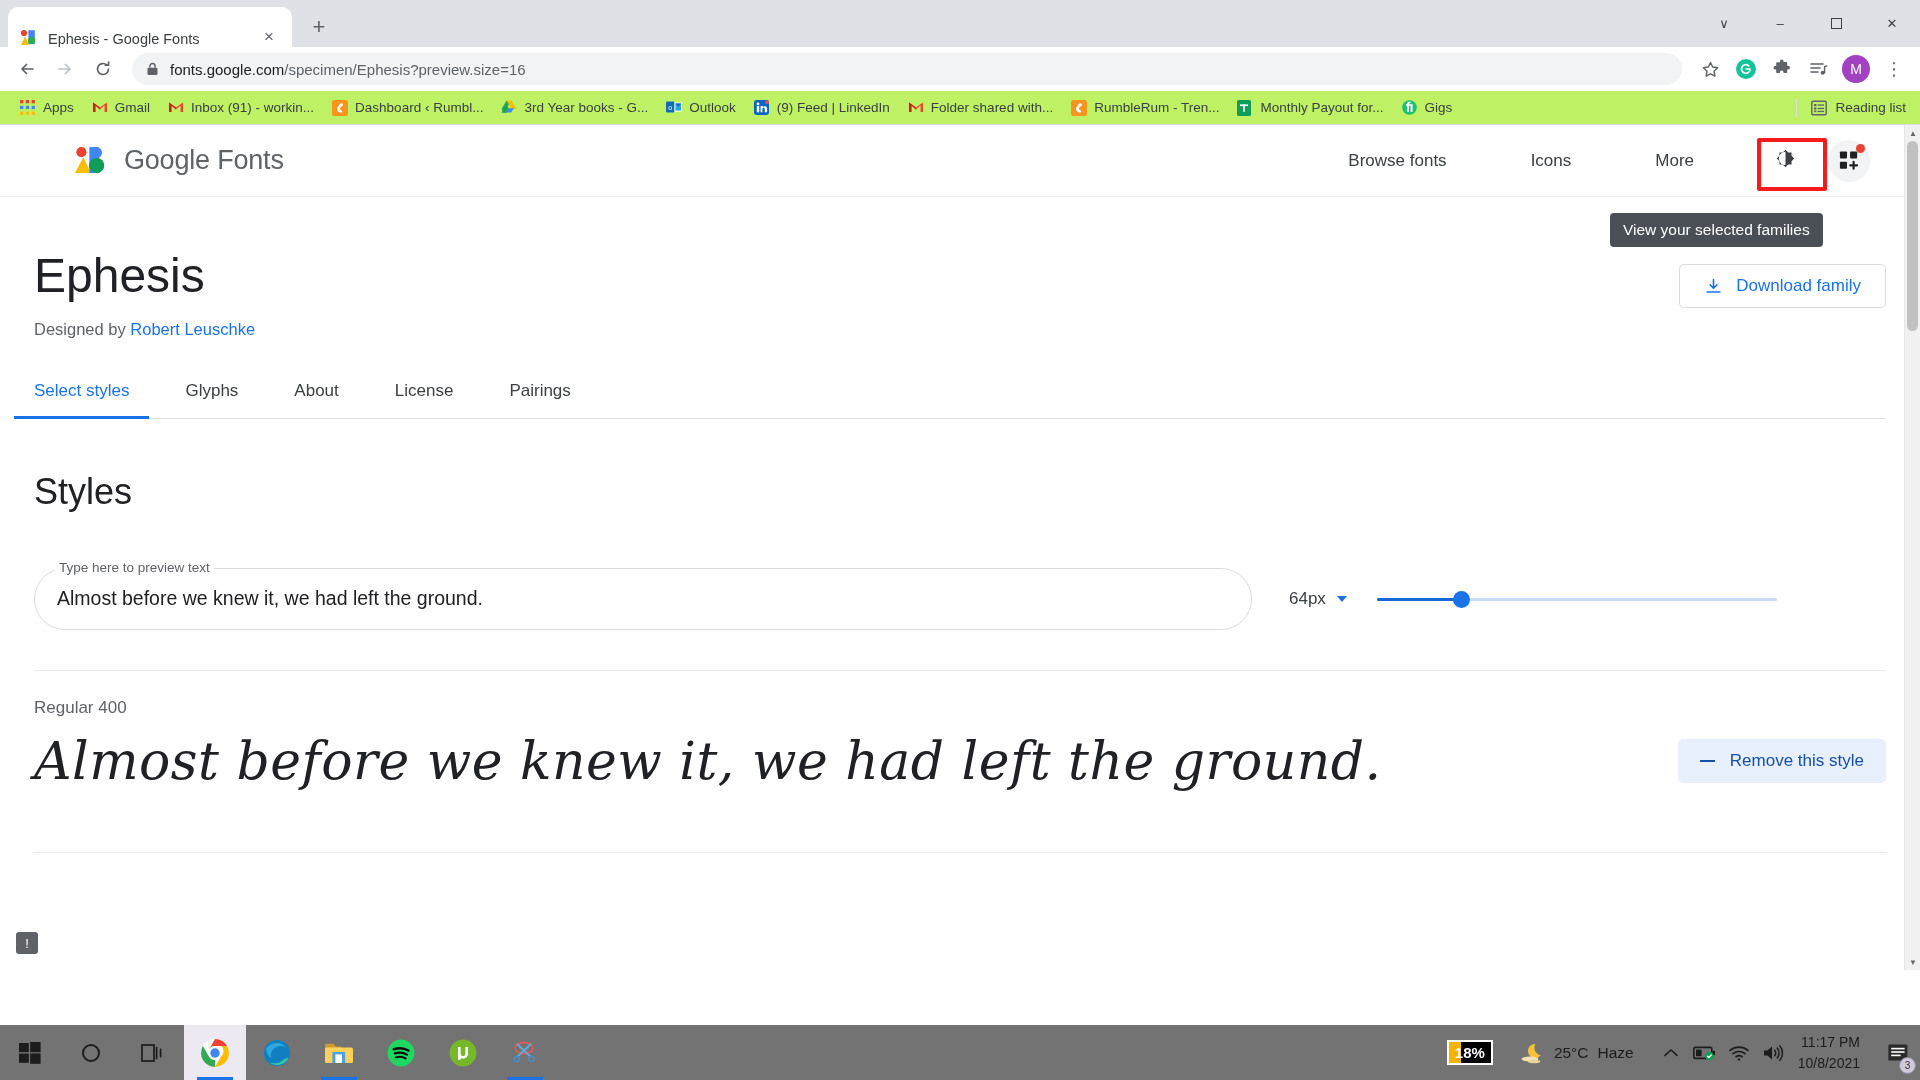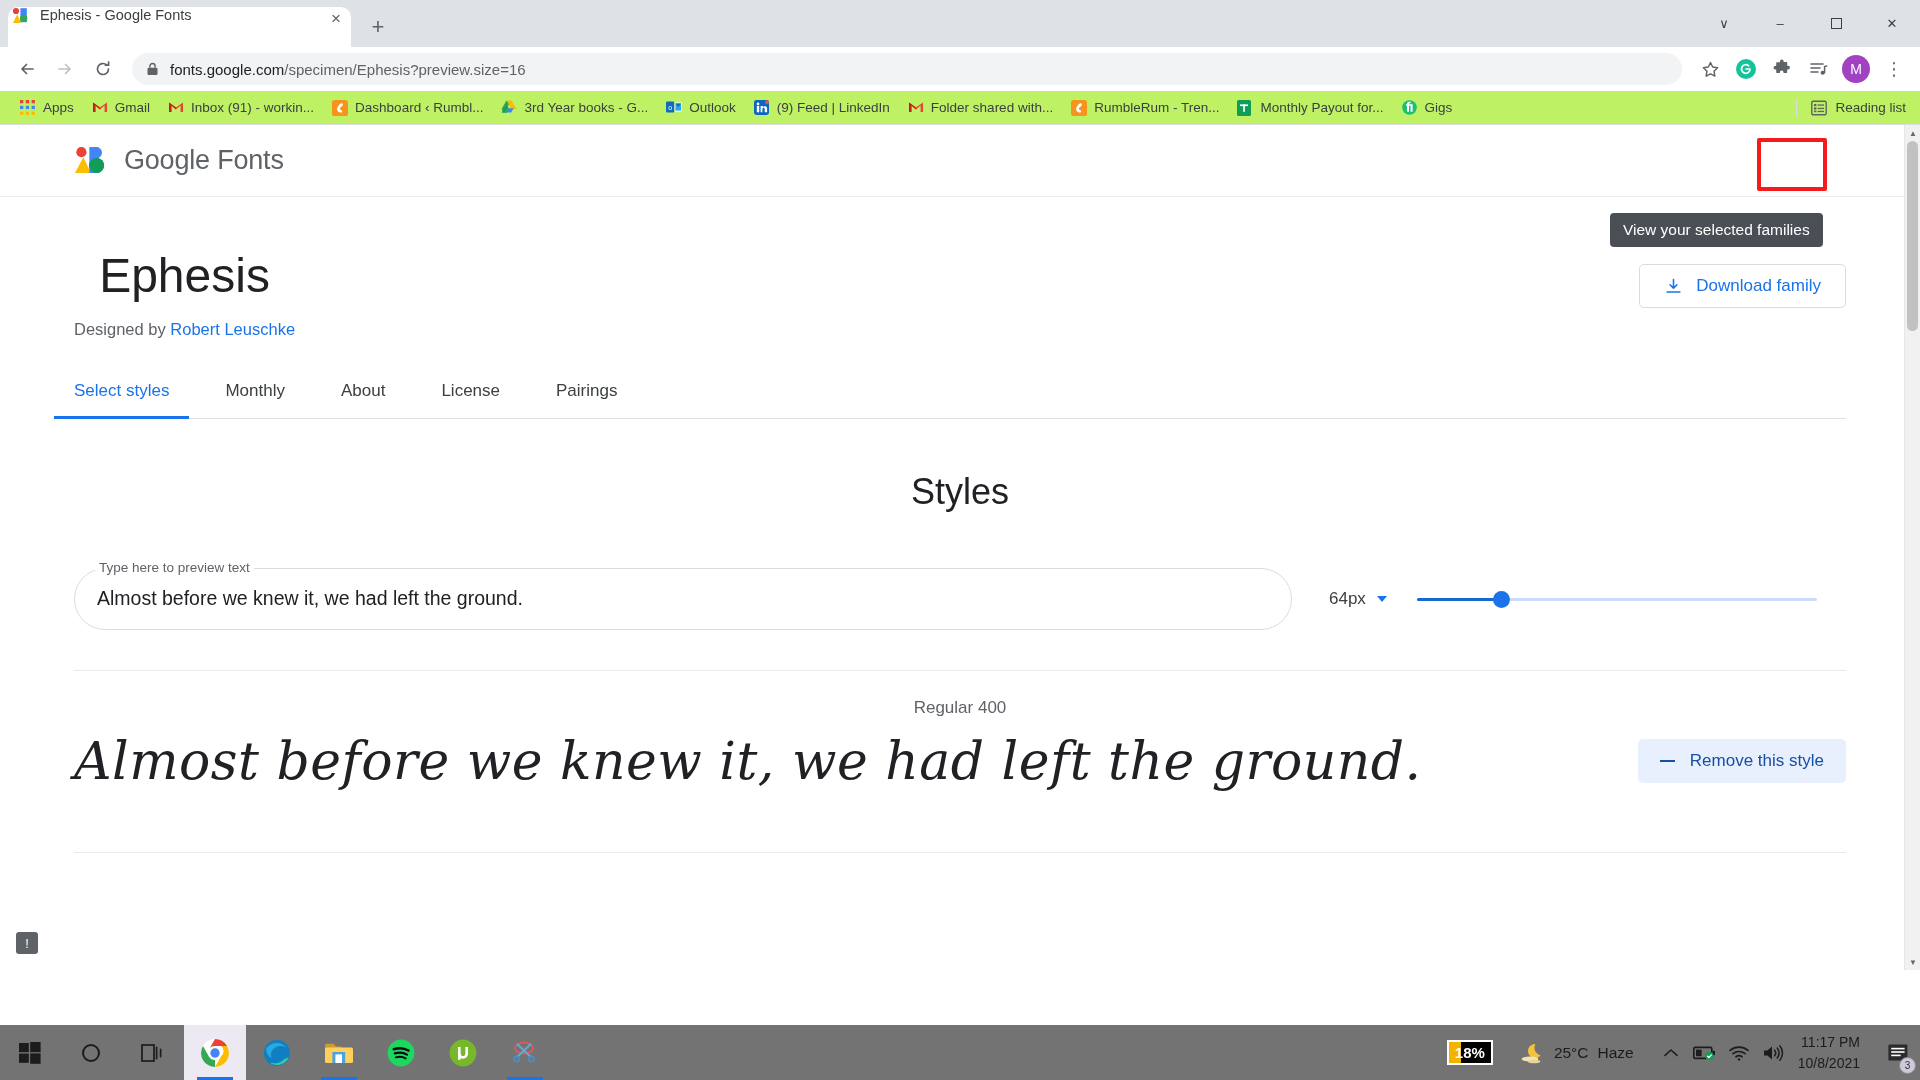--- a/index.html
+++ b/index.html
@@ -13,23 +13,23 @@
 
   
   .chrome { position: absolute; inset: 0 0 55px 0; background: #ffffff; }
 
   
   .tabstrip {
     height: 47px; background: #dee1e6;
     display: flex; align-items: flex-end; padding-left: 8px; position: relative;
   }
   .tab {
-    width: 343px; height: 40px; background: #ffffff;
+    width: 284px; height: 40px; background: #ffffff;
     border-radius: 10px 10px 0 0;
-    display: flex; align-items: flex-start; padding: 0 4px; gap: 10px;
+    display: flex; align-items: flex-end; padding: 0 12px; gap: 10px;
     position: relative;
   }
   .tab-favicon { width: 18px; height: 18px; position: relative; flex: 0 0 auto; }
   .tab-title {
     font-size: 14.5px; color: #3c4043; white-space: nowrap;
     overflow: hidden; text-overflow: ellipsis; flex: 1 1 auto;
   }
   .tab-close {
     width: 22px; height: 22px; flex: 0 0 auto; position: relative;
     display: flex; align-items: center; justify-content: center;
@@ -136,21 +136,21 @@
     position: absolute; left: 1757px; top: 138px; width: 70px; height: 53px;
     border: 4px solid #f51b1b; border-radius: 2px; pointer-events: none;
   }
   .tooltip {
     position: absolute; left: 1610px; top: 213px;
     background: #4a4f55; color: #fff; font-size: 15.5px;
     padding: 8px 13px; border-radius: 4px; white-space: nowrap;
   }
 
   
-  .content { padding: 0 74px; position: relative; text-align: center; }
+  .content { padding: 0 34px; position: relative; }
   .title-row { display: flex; align-items: flex-start; padding-top: 53px; }
   .fam-title { font-size: 48px; color: #202124; font-weight: 400; line-height: 1.1; }
   .designed {
     font-size: 16.5px; color: #5f6368; margin-top: 17px;
   }
   .designed a { color: #1a73e8; text-decoration: none; }
   .dl-btn {
     margin-left: auto; margin-top: 14px;
     border: 1px solid #dadce0; border-radius: 5px; background: #fff;
     color: #1a73e8; font-size: 17px; height: 44px; padding: 0 24px;
@@ -520,20 +520,42 @@
             <circle cx="22.6" cy="19.5" r="7.5" fill="#0f9d58"></circle>
             <path d="M15.6 12h7v15h-7z" fill="#4285f4"></path>
             <circle cx="22.6" cy="19.5" r="7.5" fill="#0f9d58"></circle>
             <rect x="15.6" y="1.2" width="7" height="11" fill="#4285f4"></rect>
             <circle cx="22.6" cy="6.6" r="5.4" fill="#4285f4"></circle>
           </svg>
         </span>
         <span class="gf-word"><span>Google</span> <span>Fonts</span></span>
       </div>
 
+      <div class="gf-nav">
+        <a href="#">Browse fonts</a>
+        <a href="#">Icons</a>
+        <a href="#">More</a>
+
+        <div class="gf-iconbtn" style="margin-left:28px">
+          <svg width="25" height="25" viewBox="0 0 24 24">
+            <path d="M12 1.6l2.6 2.6h3.2v3.2L20.4 10 17.8 12.6v3.2h-3.2L12 18.4 9.4 15.8H6.2v-3.2L3.6 10l2.6-2.6V4.2h3.2z" fill="#3c4043"></path>
+            <path d="M12 3.6a6.4 6.4 0 0 0 0 12.8z" fill="#ffffff"></path>
+          </svg>
+        </div>
+
+        <div class="gf-iconbtn selfam" style="margin-left:22px; margin-right:8px">
+          <svg width="23" height="23" viewBox="0 0 24 24">
+            <rect x="2" y="2.5" width="7.4" height="7.4" rx="1" fill="#202124"></rect>
+            <rect x="12.6" y="2.5" width="7.4" height="7.4" rx="1" fill="#202124"></rect>
+            <rect x="2" y="13.2" width="7.4" height="7.4" rx="1" fill="#202124"></rect>
+            <path d="M16.3 13.4v7.2M12.7 17h7.2" stroke="#202124" stroke-width="2.3" stroke-linecap="round"></path>
+          </svg>
+          <span style="position:absolute;right:5px;top:4px;width:9px;height:9px;border-radius:50%;background:#ea4335"></span>
+        </div>
+      </div>
     </div>
 
     <div class="content">
 
       <div class="title-row">
         <div>
           <div class="fam-title">Ephesis</div>
           <div class="designed"><span>Designed by </span><a href="#">Robert Leuschke</a></div>
         </div>
         <div class="dl-btn">
@@ -542,21 +564,21 @@
                 <path d="M10 2.6v9.2m0 0 3.6-3.6M10 11.8 6.4 8.2" stroke="#1a73e8" stroke-width="1.7" fill="none" stroke-linecap="round" stroke-linejoin="round"></path>
                 <path d="M3.4 15.8h13.2" stroke="#1a73e8" stroke-width="1.8" stroke-linecap="round"></path>
               </svg>
           </span>
           <span>Download family</span>
         </div>
       </div>
 
       <div class="tabs">
         <div class="tabitem active">Select styles</div>
-        <div class="tabitem">Monthly</div>
+        <div class="tabitem">Glyphs</div>
         <div class="tabitem">About</div>
         <div class="tabitem">License</div>
         <div class="tabitem">Pairings</div>
       </div>
 
       <div class="styles-h">Styles</div>
 
       <div class="preview-row">
         <div class="preview-field">
           <span class="pf-legend">Type here to preview text</span>

